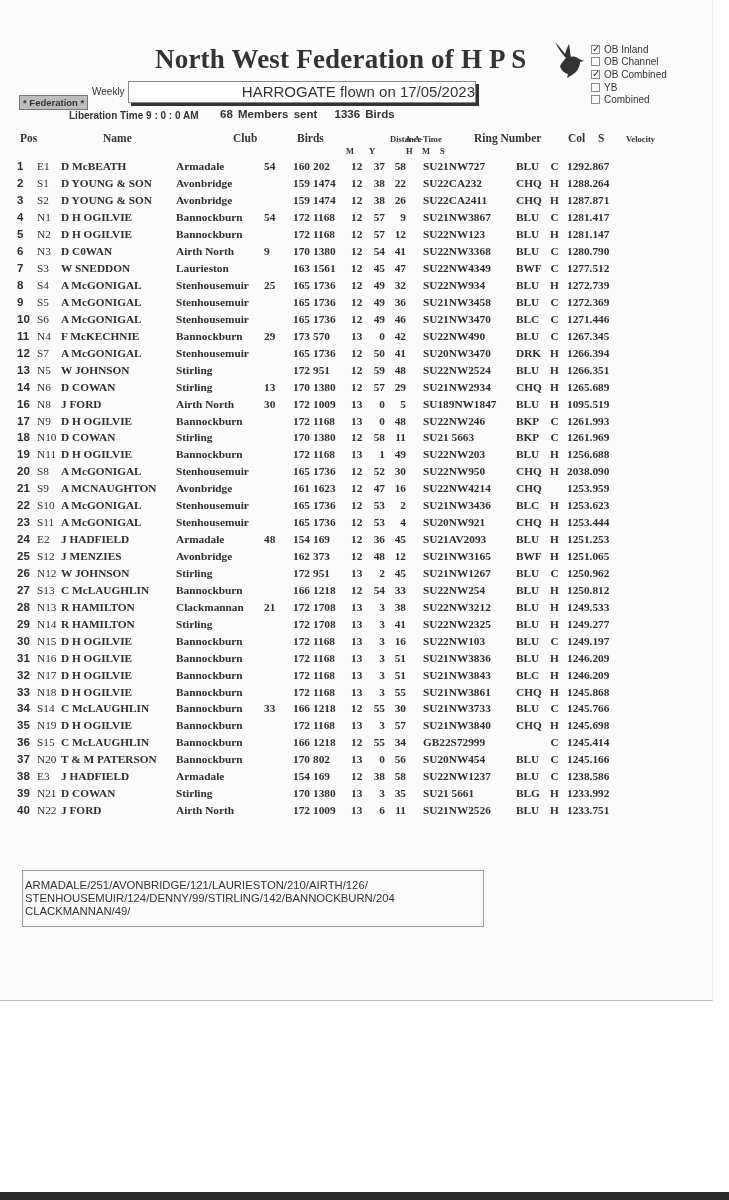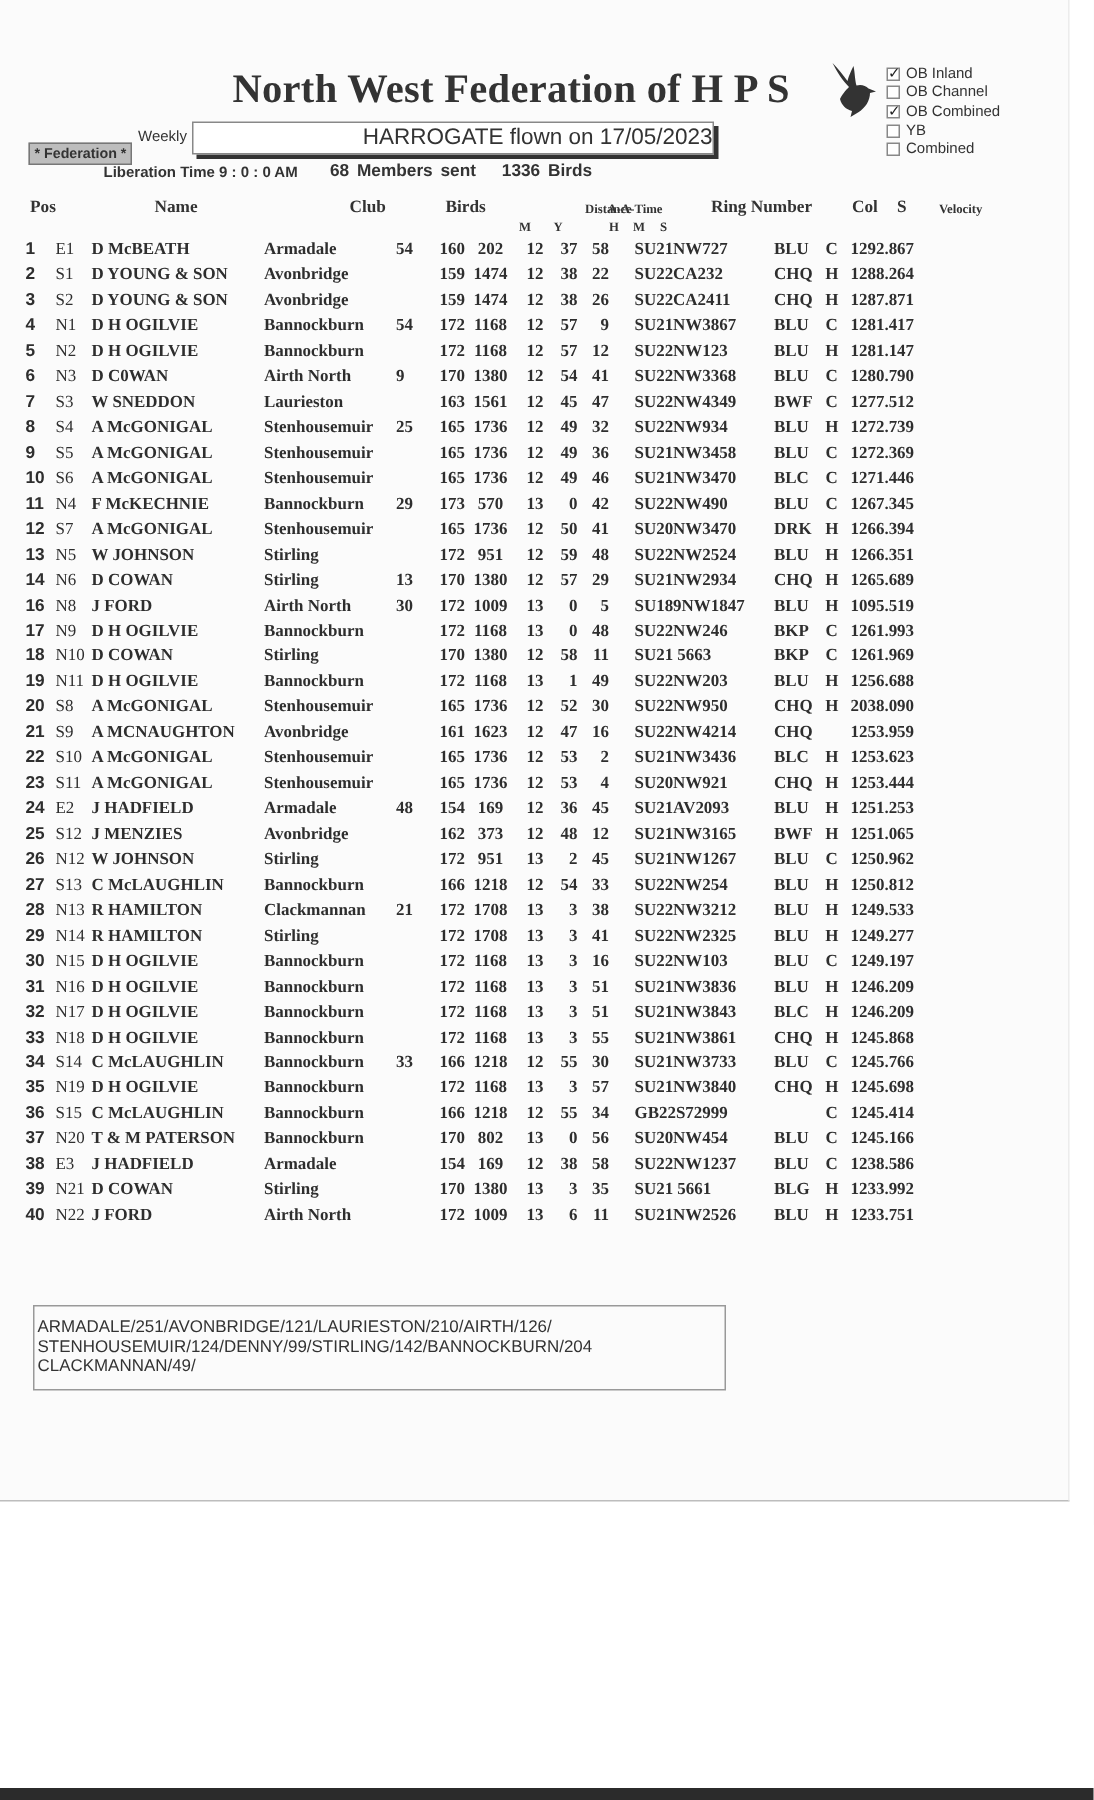--- a/index.html
+++ b/index.html
@@ -23,21 +23,21 @@
   .hdr.small { font-size:8.5px; }
   .sub { position:absolute; top:146px; font-weight:bold; font-size:8.5px; color:#333; }
   table.results { position:absolute; left:17px; top:158px; border-collapse:collapse; font-family:"Liberation Serif", serif; font-size:11.3px; font-weight:bold; color:#2e2e2e; }
   table.results td { padding:0; height:16.95px; white-space:nowrap; vertical-align:middle; }
   td.pos { width:20px; font-family:"Liberation Sans", sans-serif; font-size:11.5px; text-align:left; }
   td.sec { width:24px; font-weight:normal; }
   td.name { width:115px; }
   td.club { width:88px; }
   td.birds { width:29px; text-align:left; }
   td.m { width:20px; text-align:left; }
-  td.y { width:28px; text-align:center; padding-right:10px !important; }
+  td.y { width:28px; text-align:left; padding-right:10px !important; }
   td.h { width:17px; text-align:left; }
   td.mm { width:17px; text-align:right; padding-right:3px !important; }
   td.s { width:18px; text-align:right; padding-right:17px !important; }
   td.ring { width:93px; }
   td.col { width:26px; }
   td.ss { width:25px; text-align:center; }
   td.vel { width:70px; }
   .clubs-box { position:absolute; left:22px; top:870px; width:456px; border:1px solid #999; font-family:"Liberation Sans", sans-serif; font-size:11.3px; color:#333; line-height:13px; padding:8px 2px; }
   .clubs-box div { white-space:nowrap; }
 </style>

